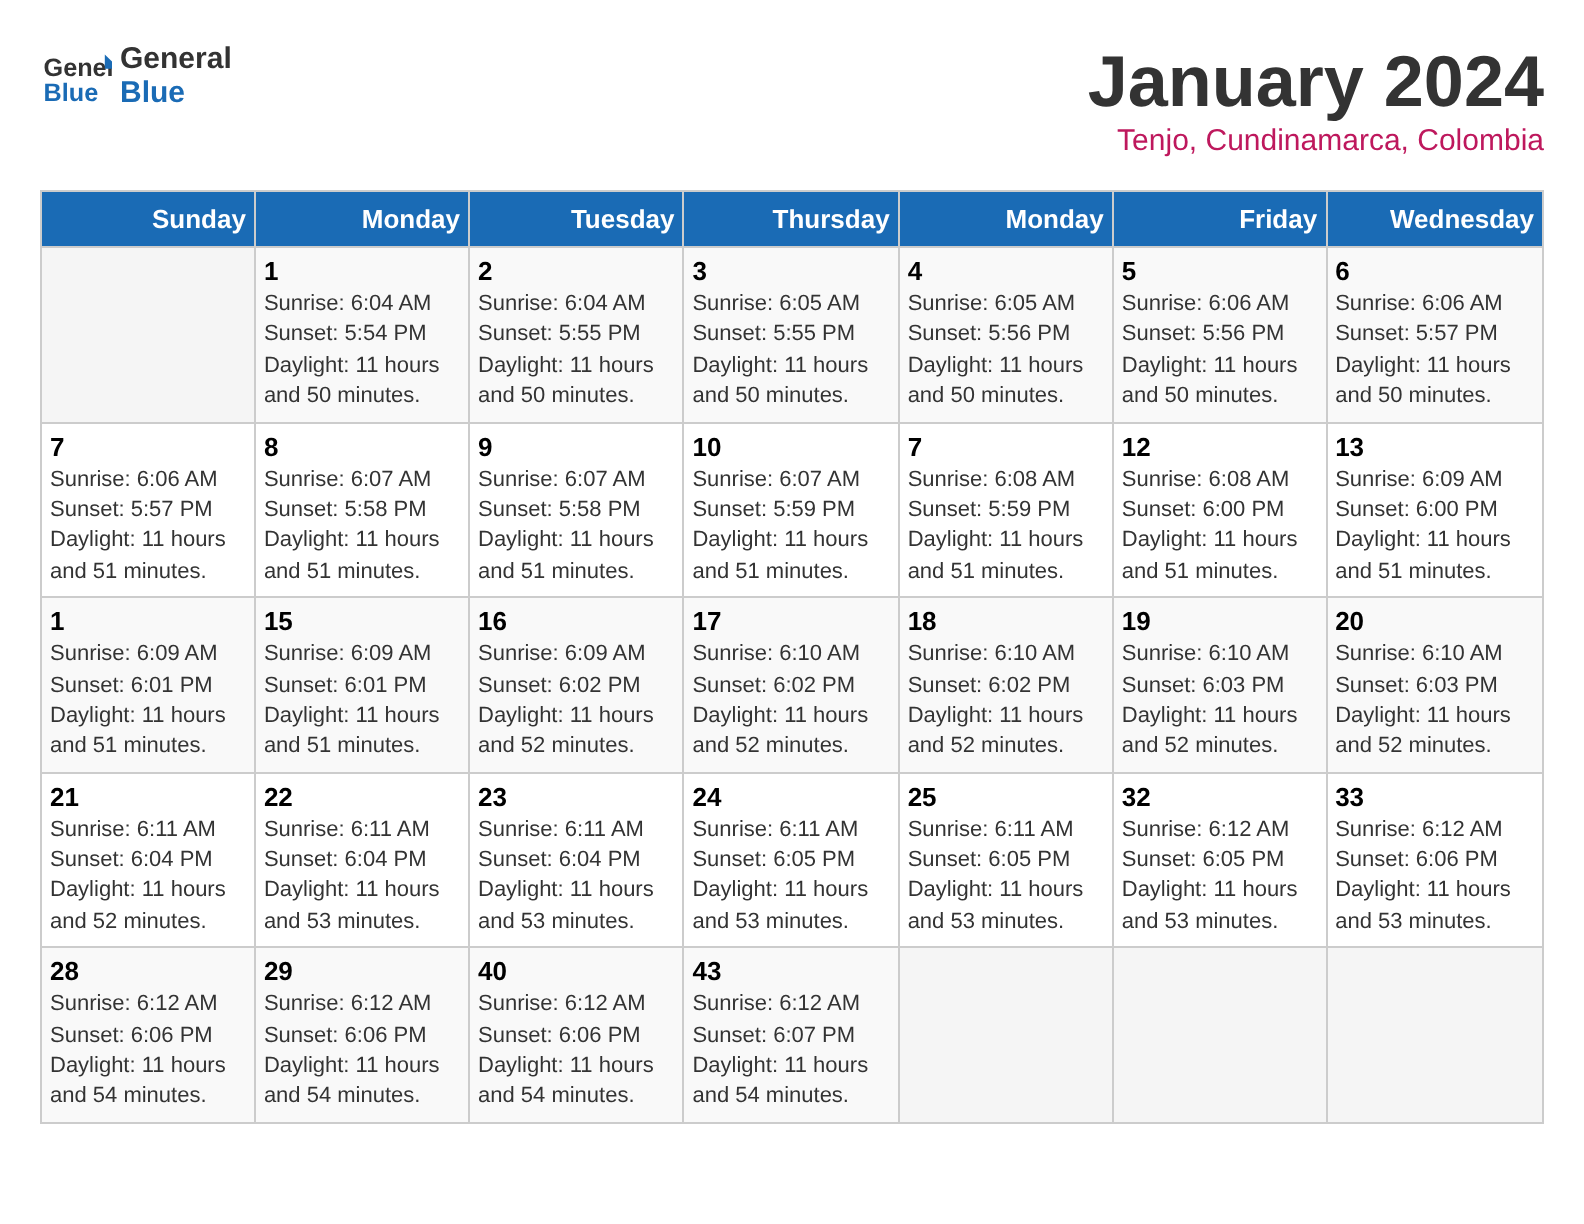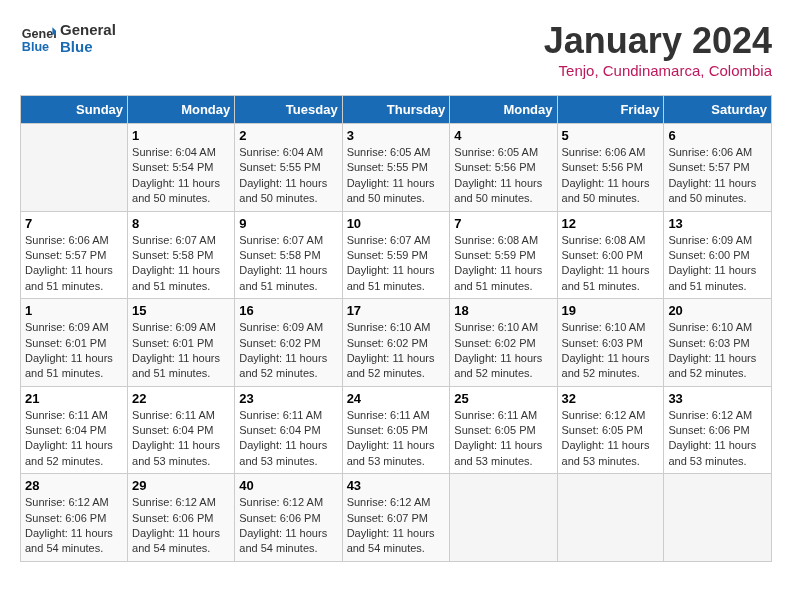--- a/index.html
+++ b/index.html
@@ -99,21 +99,21 @@
 
 <table>
   <thead>
     <tr id="weekday-header">
         <th>Sunday</th>
         <th>Monday</th>
         <th>Tuesday</th>
         <th>Thursday</th>
         <th>Monday</th>
         <th>Friday</th>
-        <th>Saturday</th>
+        <th>Wednesday</th>
       </tr>
   </thead>
   <tbody id="calendar-body">
       <tr>
         <td class="empty"></td>
         <td>
         <div class="day-num">1</div>
         <div class="day-info">
           Sunrise: 6:04 AM<br>Sunset: 5:54 PM<br>Daylight: 11 hours and 50 minutes.
         </div>

